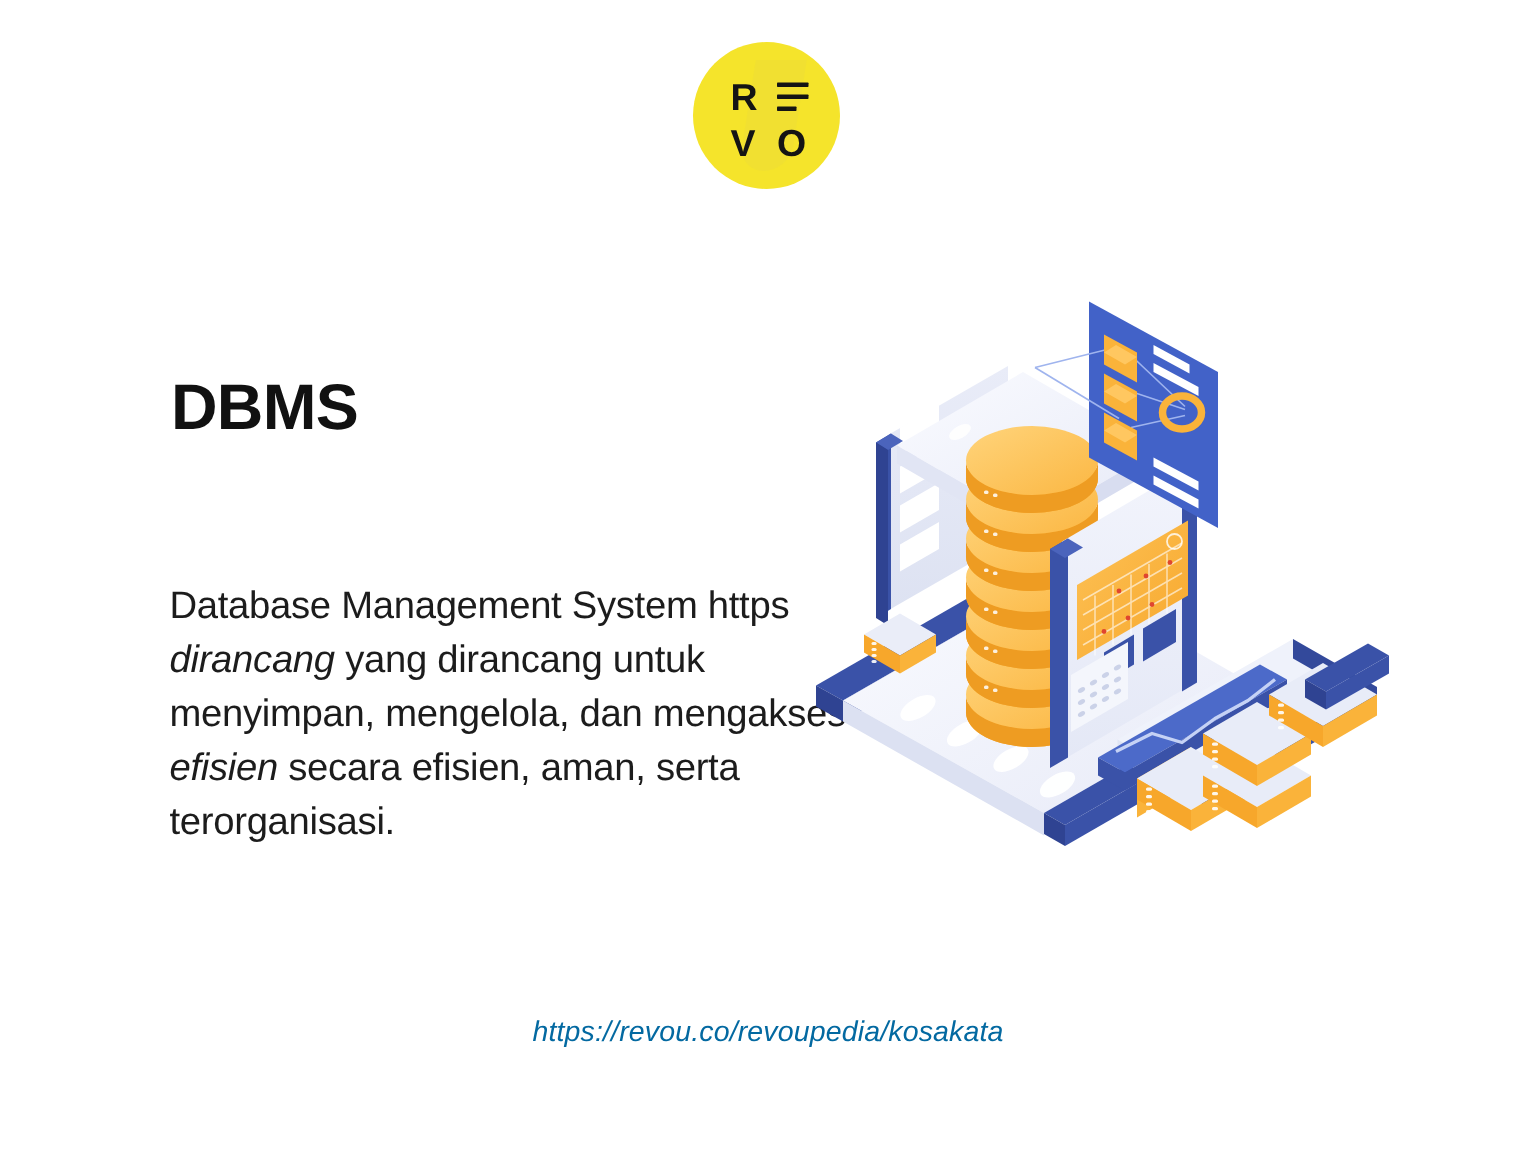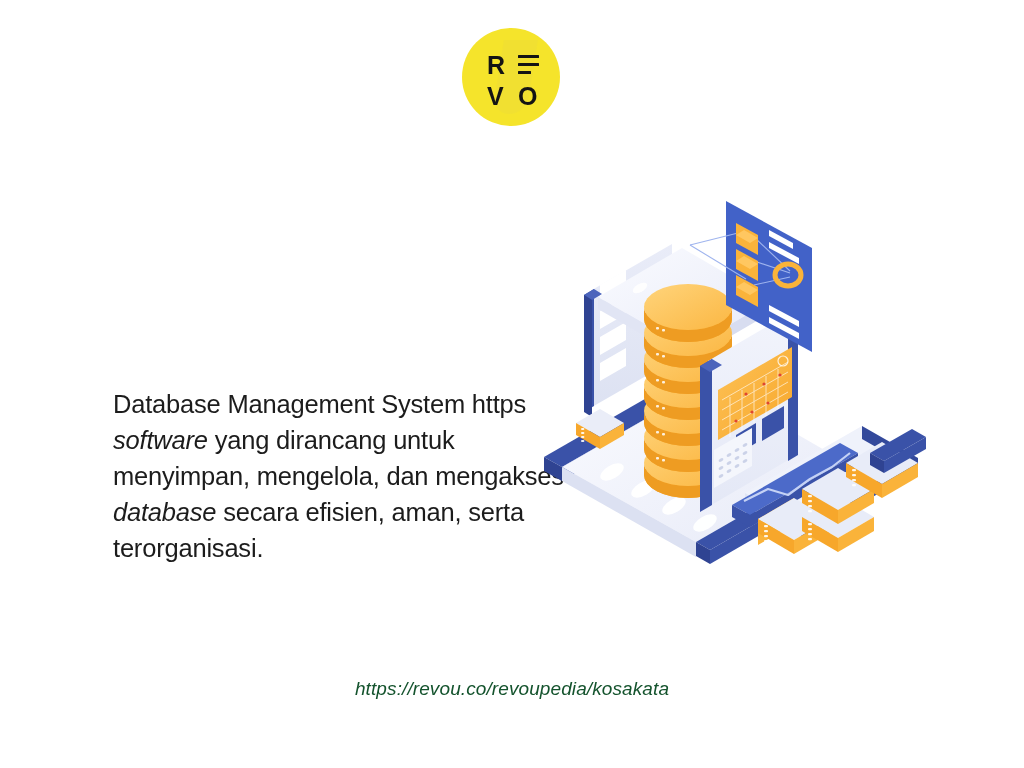--- a/index.html
+++ b/index.html
@@ -110,21 +110,21 @@
   .body-copy em { font-style: italic; }
 
   .footer-url {
     position: absolute;
     left: 0;
     right: 0;
     top: 678px;
     text-align: center;
     font-size: 19px;
     font-style: italic;
-    color: #14532d;
+    color: #0369a1;
     letter-spacing: .1px;
   }
 
   
   .illustration {
     position: absolute;
     left: 540px;
     top: 185px;
     width: 390px;
     height: 390px;
@@ -144,22 +144,23 @@
       <span class="logo-bars">
           <i></i>
           <i></i>
           <i></i>
         </span>
       <span class="logo-ch logo-v">V</span>
       <span class="logo-ch logo-o">O</span>
     </div>
   </div>
 
-
-  <p class="body-copy"><span>Database Management System https </span><em>software</em><span> yang dirancang untuk menyimpan, mengelola, dan mengakses </span><em>database</em><span> secara efisien, aman, serta terorganisasi.</span></p>
+  <h1 class="headline">DBMS</h1>
+
+  <p class="body-copy"><span>Database Management System https </span><em>dirancang</em><span> yang dirancang untuk menyimpan, mengelola, dan mengakses </span><em>efisien</em><span> secara efisien, aman, serta terorganisasi.</span></p>
 
   <div class="footer-url">https://revou.co/revoupedia/kosakata</div>
 
   <div class="illustration">
     <svg viewBox="0 0 390 390" width="390" height="390" xmlns="http://www.w3.org/2000/svg">
       <defs>
         <linearGradient id="gTop" x1="0" y1="0" x2="1" y2="1">
           <stop offset="0" stop-color="#FAFBFF"></stop>
           <stop offset="1" stop-color="#E7EAF7"></stop>
         </linearGradient>

